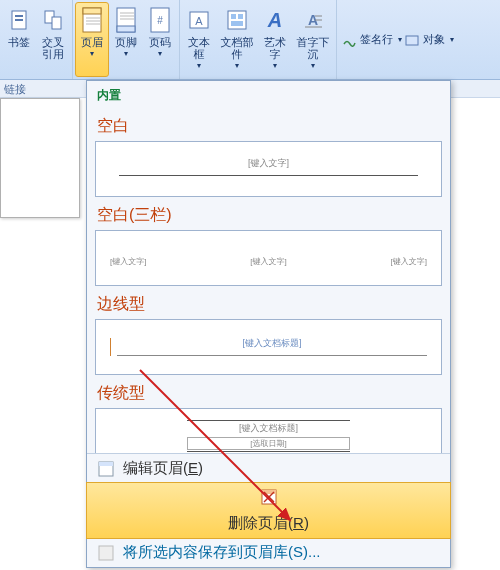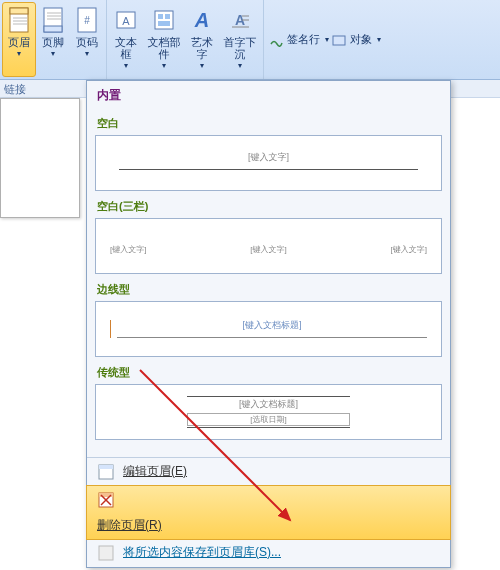--- a/index.html
+++ b/index.html
@@ -18,59 +18,81 @@
   .smallitem .sico { width: 16px; height: 16px; display: inline-flex; align-items: center; justify-content: center; }
 
   
   .linksbar { height: 18px; background: #e8eff9; font-size: 11px; color: #4a6a99; padding: 2px 4px; border-bottom: 1px solid #c9d7ea; }
 
   
   .docpage { position: absolute; left: 0; top: 98px; width: 80px; height: 120px; background: #fff; border: 1px solid #b0b0b0; box-shadow: 1px 1px 3px rgba(0,0,0,0.2); }
 
   
   .dropdown { position: absolute; left: 86px; top: 80px; width: 365px; height: 488px; background: #f3f6fb; border: 1px solid #8ba5c6; box-shadow: 2px 2px 6px rgba(0,0,0,0.25); display: flex; flex-direction: column; }
-  .dd-heading { font-size: 12px; font-weight: bold; color: #701a75; padding: 6px 10px 4px; }
+  .dd-heading { font-size: 12px; font-weight: bold; color: #15803d; padding: 6px 10px 4px; }
   .gallery { flex: 1; overflow-y: auto; overflow-x: hidden; padding: 0 8px; position: relative; }
-  .section-title { font-size: 11px; font-weight: bold; color: #4d7c0f; margin: 8px 2px 4px; }
+  .section-title { font-size: 16px; font-weight: normal; color: #c2410c; margin: 8px 2px 4px; }
   .preview { border: 1px solid #9fb3cf; background: #fff; padding: 8px 10px; margin-bottom: 6px; height: 56px; position: relative; display:flex; flex-direction:column; justify-content:center; align-items:center; }
   .preview .hr { border-bottom: 1px solid #555; width: 92%; position: relative; }
   .preview .txt { font-size: 9px; color: #888; }
   .preview.three { flex-direction: row; justify-content: space-between; align-items: flex-end; padding: 30px 14px 18px; }
   .preview.three .col { font-size: 8px; color: #888; }
   .preview.sideline { flex-direction: row; justify-content: flex-start; align-items: flex-end; padding: 30px 14px 18px; }
   .preview.sideline .vbar { width: 1px; height: 18px; background: #d08030; margin-right: 6px; }
   .preview.sideline .hr2 { border-bottom: 1px solid #888; flex: 1; display:flex; justify-content:center;}
   .preview.trad .l1 { font-size: 9px; color:#888; margin-bottom:2px;}
   .preview.trad .l2 { font-size: 8px; color:#888; border:1px solid #aaa; padding:0 4px;}
   .preview.trad .hrt { border-top:1px solid #555; border-bottom:1px solid #555; width: 50%; padding:1px 0; text-align:center;}
 
   
   .gallery::-webkit-scrollbar { width: 16px; }
   .gallery::-webkit-scrollbar-track { background: #e6edf7; border-left:1px solid #c0d0e4;}
   .gallery::-webkit-scrollbar-thumb { background: #c6d4e8; border:1px solid #9ab0cc;}
   .gallery::-webkit-scrollbar-button { background:#dde7f4; height:16px; border:1px solid #b6cce6;}
 
   
   .footeritems { border-top: 1px solid #c0cfe2; }
-  .menuitem { display: flex; font-size: 12px; color: #333; padding: 5px 10px; gap: 8px; cursor: pointer; text-decoration: underline; }
+  .menuitem { display: flex; align-items: center; font-size: 15px; color: #333; padding: 5px 10px; gap: 8px; cursor: pointer; }
   .menuitem.highlight { background: linear-gradient(#ffe79c, #ffd254); border: 1px solid #e0a82e; margin: -1px; position: relative; flex-direction: column; }
   .menuitem.disabled { color: #0369a1; }
   .menuitem .mico { width: 18px; height: 18px; display:inline-flex; align-items:center; justify-content:center; }
   .underline { text-decoration: underline; }
 
   
   .arrow-line { position: absolute; left: 130px; top: 360px; width: 220px; height: 170px; pointer-events: none; }
 
   
   svg { display:block; }
 </style>
 </head>
 <body>
 
 <div class="ribbon">
+  <div class="group">
+    <div class="bigbtn">
+      <span class="ico">
+        <svg width="20" height="22">
+            <rect x="3" y="2" width="14" height="18" fill="#fff" stroke="#5a7bb0"></rect>
+            <rect x="6" y="6" width="8" height="2" fill="#5a7bb0"></rect>
+            <rect x="6" y="10" width="8" height="2" fill="#5a7bb0"></rect>
+          </svg>
+      </span>
+      <span class="lbl">书签</span>
+    </div>
+    <div class="bigbtn">
+      <span class="ico">
+        <svg width="20" height="22">
+            <rect x="2" y="2" width="9" height="12" fill="#fff" stroke="#5a7bb0"></rect>
+            <rect x="9" y="8" width="9" height="12" fill="#fff" stroke="#5a7bb0"></rect>
+          </svg>
+      </span>
+      <span class="lbl" style="white-space:pre-line">交叉
+引用</span>
+    </div>
+  </div>
 
   <div class="group">
     <div class="bigbtn active">
       <span class="ico">
         <svg width="22" height="26">
             <rect x="2" y="1" width="18" height="24" fill="#fff" stroke="#a77a2e"></rect>
             <rect x="2" y="1" width="18" height="6" fill="#ffe6a0" stroke="#a77a2e"></rect>
             <line x1="5" y1="11" x2="19" y2="11" stroke="#bbb"></line>
             <line x1="5" y1="14" x2="19" y2="14" stroke="#bbb"></line>
             <line x1="5" y1="17" x2="19" y2="17" stroke="#bbb"></line>

